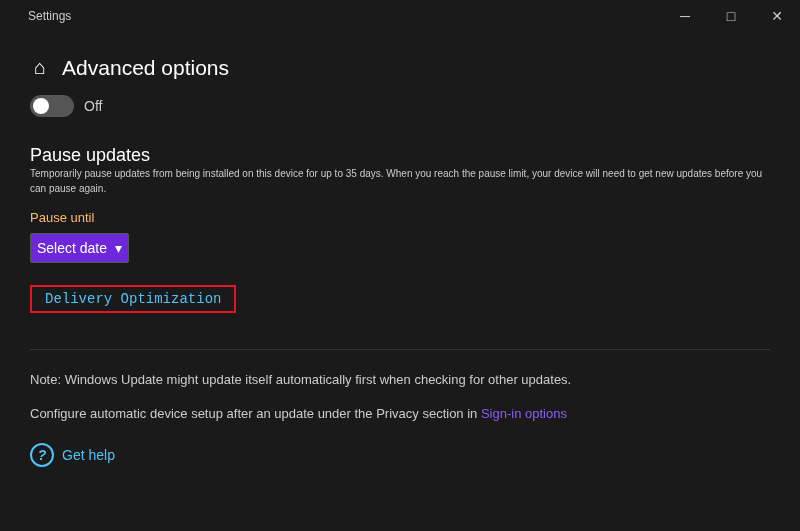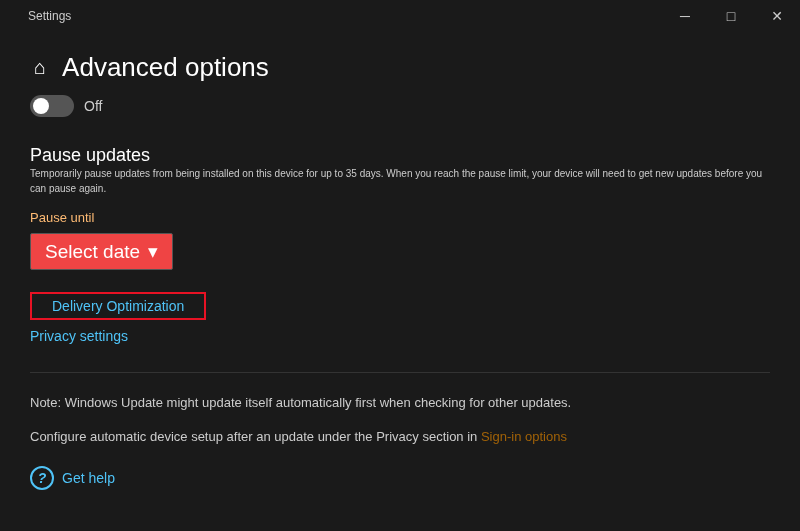--- a/index.html
+++ b/index.html
@@ -72,21 +72,21 @@
       border: none;
       color: #ffffff;
       cursor: pointer;
       font-size: 18px;
       padding: 4px;
       display: flex;
       align-items: center;
       justify-content: center;
     }
     .page-title {
-      font-size: 26px;
+      font-size: 21px;
       font-weight: 300;
       color: #ffffff;
     }
 
     
     .toggle-row {
       display: flex;
       align-items: center;
       gap: 10px;
       margin-bottom: 28px;
@@ -135,57 +135,58 @@
       font-size: 13px;
       color: #fdba74;
       margin-bottom: 8px;
     }
 
     
     .date-select {
       display: inline-flex;
       align-items: center;
       gap: 8px;
-      background: #ef4444;
+      background: #6d28d9;
       border: 1px solid #555555;
       color: #ffffff;
-      padding: 6px 14px;
-      cursor: pointer;
-      font-size: 19px;
+      padding: 6px 6px;
+      cursor: pointer;
+      font-size: 14px;
       margin-bottom: 22px;
       border-radius: 2px;
     }
 
     
     .links-section {
       margin-bottom: 28px;
     }
     .link-item {
       display: block;
       color: #4fc3f7;
       text-decoration: none;
       font-size: 14px;
       margin-bottom: 8px;
       cursor: pointer;
     }
     .link-item.highlighted {
       border: 2px solid #e81224;
-      padding: 4px 20px;
+      padding: 4px 13px;
       display: inline-block;
+      font-family: Liberation Mono, monospace;
     }
 
     
     .note-text {
       font-size: 13px;
       color: #cccccc;
       line-height: 1.5;
       margin-bottom: 14px;
     }
     .note-link {
-      color: #a16207;
+      color: #8b5cf6;
       text-decoration: none;
       cursor: pointer;
     }
 
     
     .help-row {
       display: flex;
       align-items: center;
       gap: 8px;
       margin-top: 20px;
@@ -257,21 +258,20 @@
       <p class="section-desc">Temporarily pause updates from being installed on this device for up to 35 days. When you reach the pause limit, your device will need to get new updates before you can pause again.</p>
       <p class="pause-label">Pause until</p>
       <button class="date-select">
         <span>Select date</span>
         <span>▾</span>
       </button>
     </div>
 
     <div class="links-section">
       <a class="link-item highlighted">Delivery Optimization</a>
-      <a class="link-item">Privacy settings</a>
     </div>
 
     <hr class="divider">
 
     <div>
       <p class="note-text">Note: Windows Update might update itself automatically first when checking for other updates.</p>
       <p class="note-text">
         <span>Configure automatic device setup after an update under the Privacy section in </span><a class="note-link">Sign-in options</a>
       </p>
     </div>

